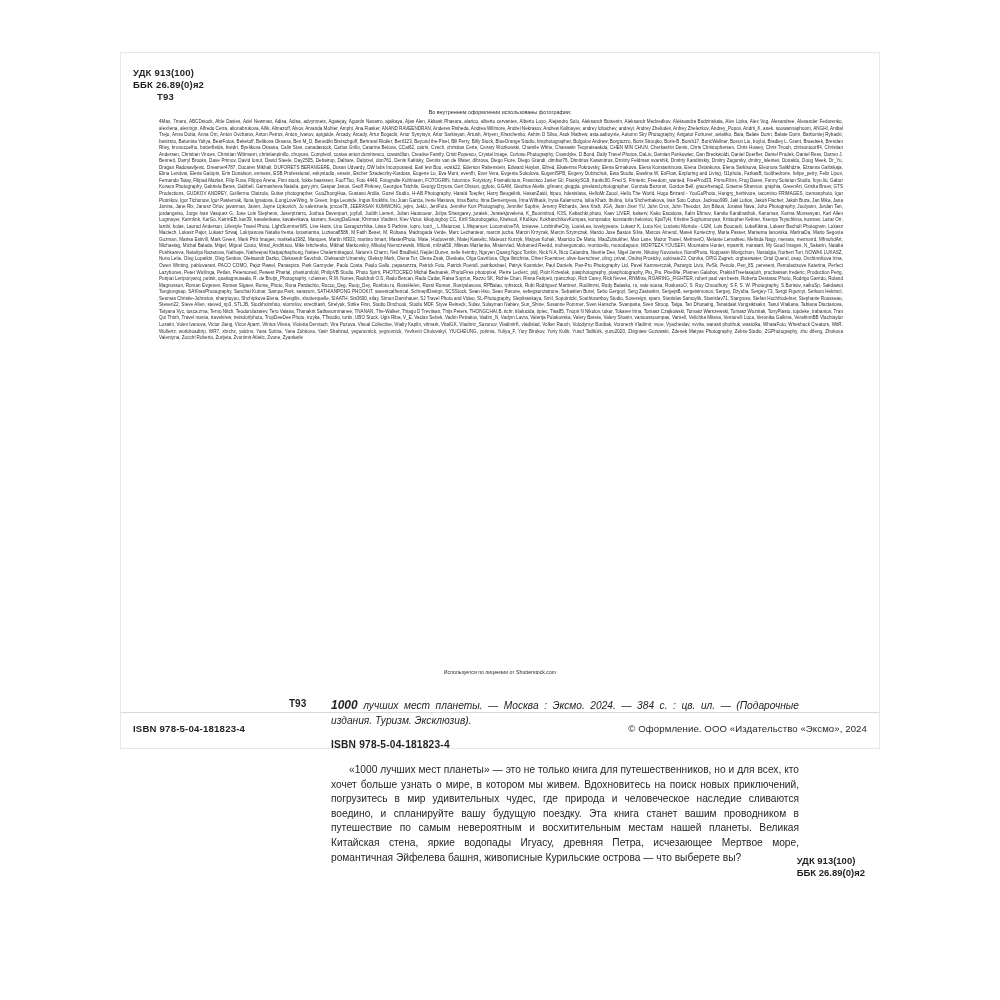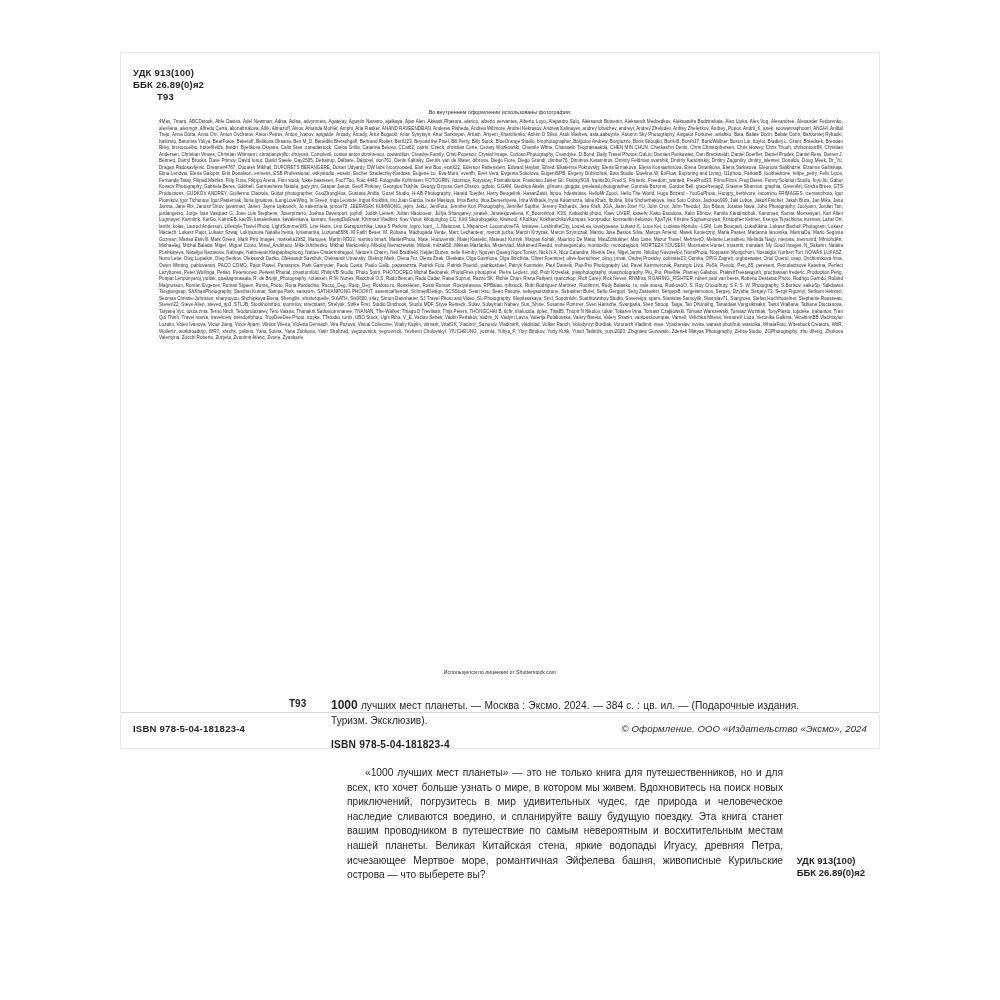--- a/index.html
+++ b/index.html
@@ -82,36 +82,37 @@
     left: 168px;
     top: 645px;
     font-size: 10px;
     font-weight: bold;
   }
   .biblio-main {
     font-size: 10.2px;
     line-height: 14.5px;
     text-align: justify;
     text-indent: 0;
+    font-style: italic;
   }
   .biblio-main b { font-size: 12px; }
   .isbn-line {
     margin-top: 11px;
     font-size: 10.2px;
     font-weight: bold;
     letter-spacing: 0.2px;
   }
   .annot {
     margin-top: 13px;
     font-size: 10.2px;
     line-height: 14.6px;
     text-align: justify;
   }
   .annot p {
-    margin: 16px;
+    margin: 0;
     text-indent: 18px;
   }
   .annot p + p { margin-top: 0; }
   
   .udk-bottom {
     position: absolute;
     right: 14px;
     top: 802px;
     text-align: left;
     font-size: 9.5px;
@@ -135,21 +136,20 @@
     font-size: 9.6px;
     font-weight: bold;
     letter-spacing: 0.2px;
   }
   .footer-copy {
     position: absolute;
     right: 12px;
     top: 10px;
     font-size: 9.6px;
     letter-spacing: 0.1px;
-    font-style: italic;
   }
 </style>
 </head>
 <body>
 
 <div class="page">
 
   <div class="udk-top">
     <div class="ln">УДК 913(100)</div>
     <div class="ln">ББК 26.89(0)я2</div>

